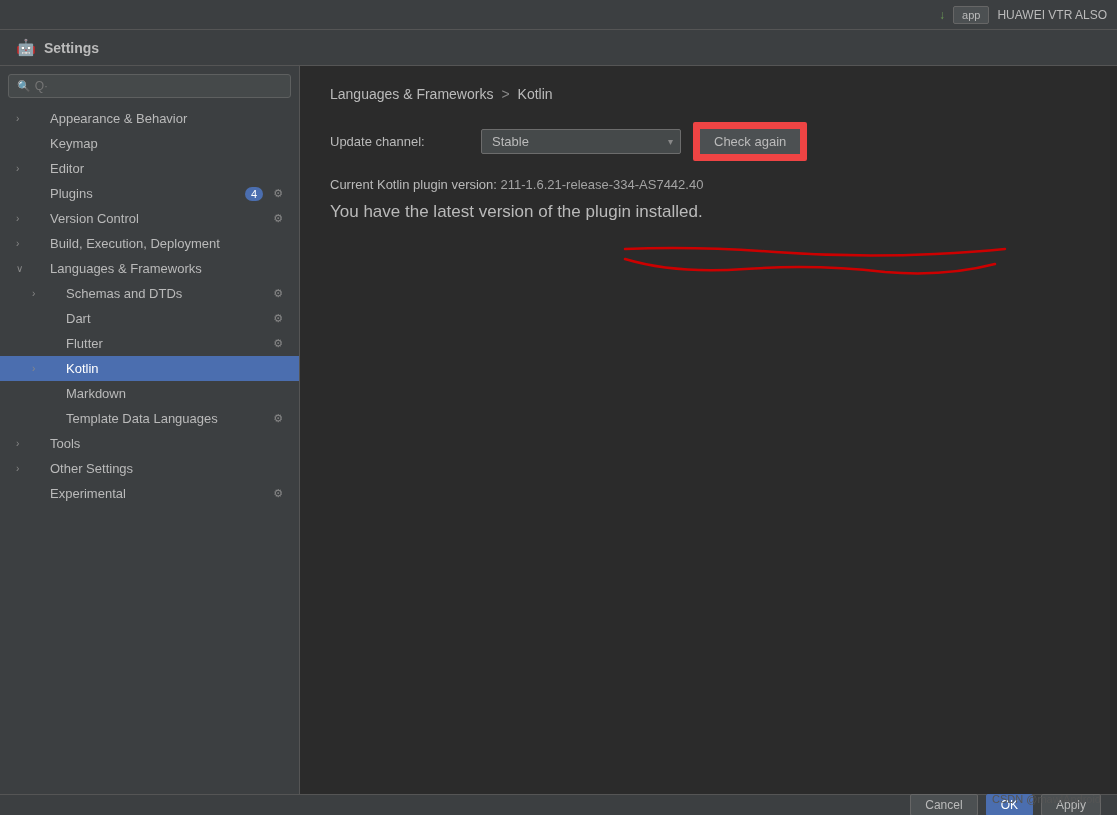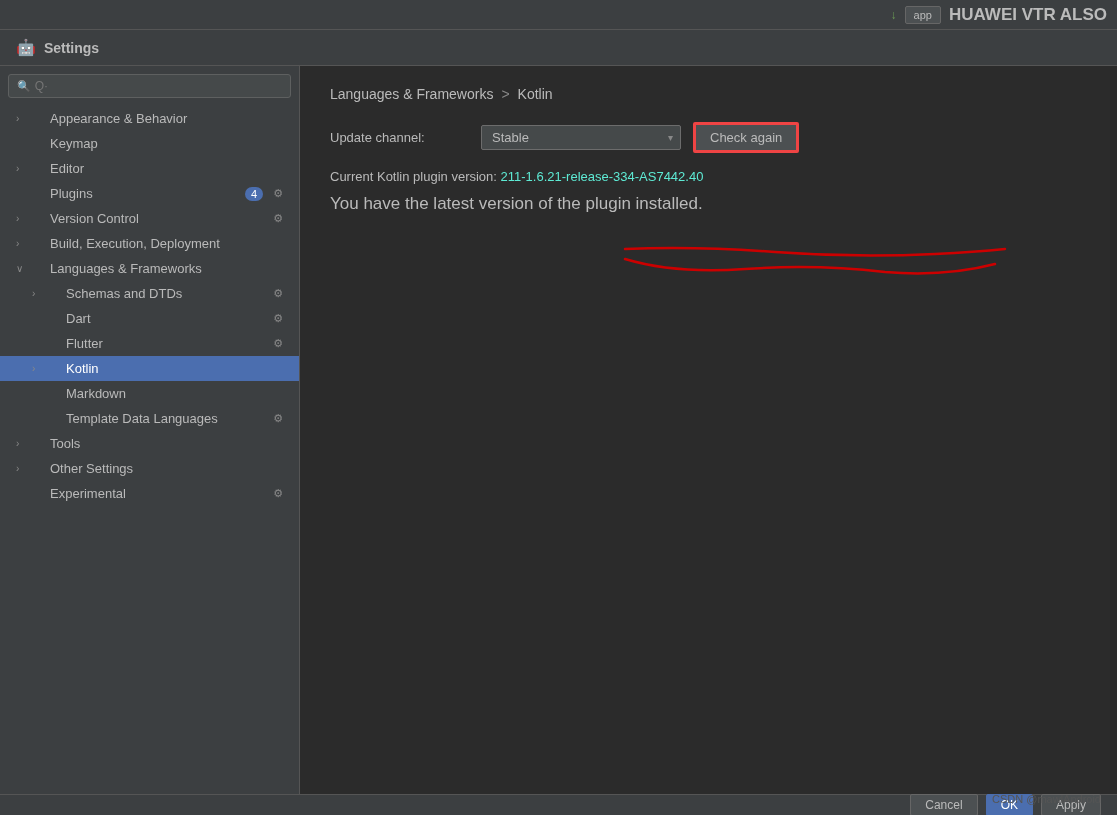--- a/index.html
+++ b/index.html
@@ -38,22 +38,21 @@
       border: 1px solid #666;
       color: #bbb;
       padding: 2px 8px;
       font-size: 11px;
       border-radius: 2px;
       cursor: pointer;
       text-align: center;
     }
     .top-bar-device {
       color: #bbb;
-      font-size: 17px;
-      font-weight: bold;
+      font-size: 12px;
     }
 
     
     .settings-window {
       display: flex;
       flex-direction: column;
       width: 1117px;
       height: 785px;
       background: #3c3f41;
     }
@@ -218,36 +217,36 @@
     }
     .select-arrow {
       position: absolute;
       right: 8px;
       pointer-events: none;
       color: #888;
       font-size: 10px;
     }
     .check-again-btn {
       background: #4c5052;
-      border: 3px solid #ef4444;
+      border: 7px solid #ef4444;
       color: #bbb;
       padding: 5px 14px;
       font-size: 13px;
       border-radius: 2px;
       cursor: pointer;
     }
 
     
     .version-info {
       font-size: 13px;
       color: #bababa;
       margin-bottom: 10px;
     }
     .version-info span.version-num {
-      color: #5eead4;
+      color: #a3a3a3;
       text-align: right;
     }
 
     .status-message {
       font-size: 17px;
       color: #bababa;
       position: relative;
     }
 
     

